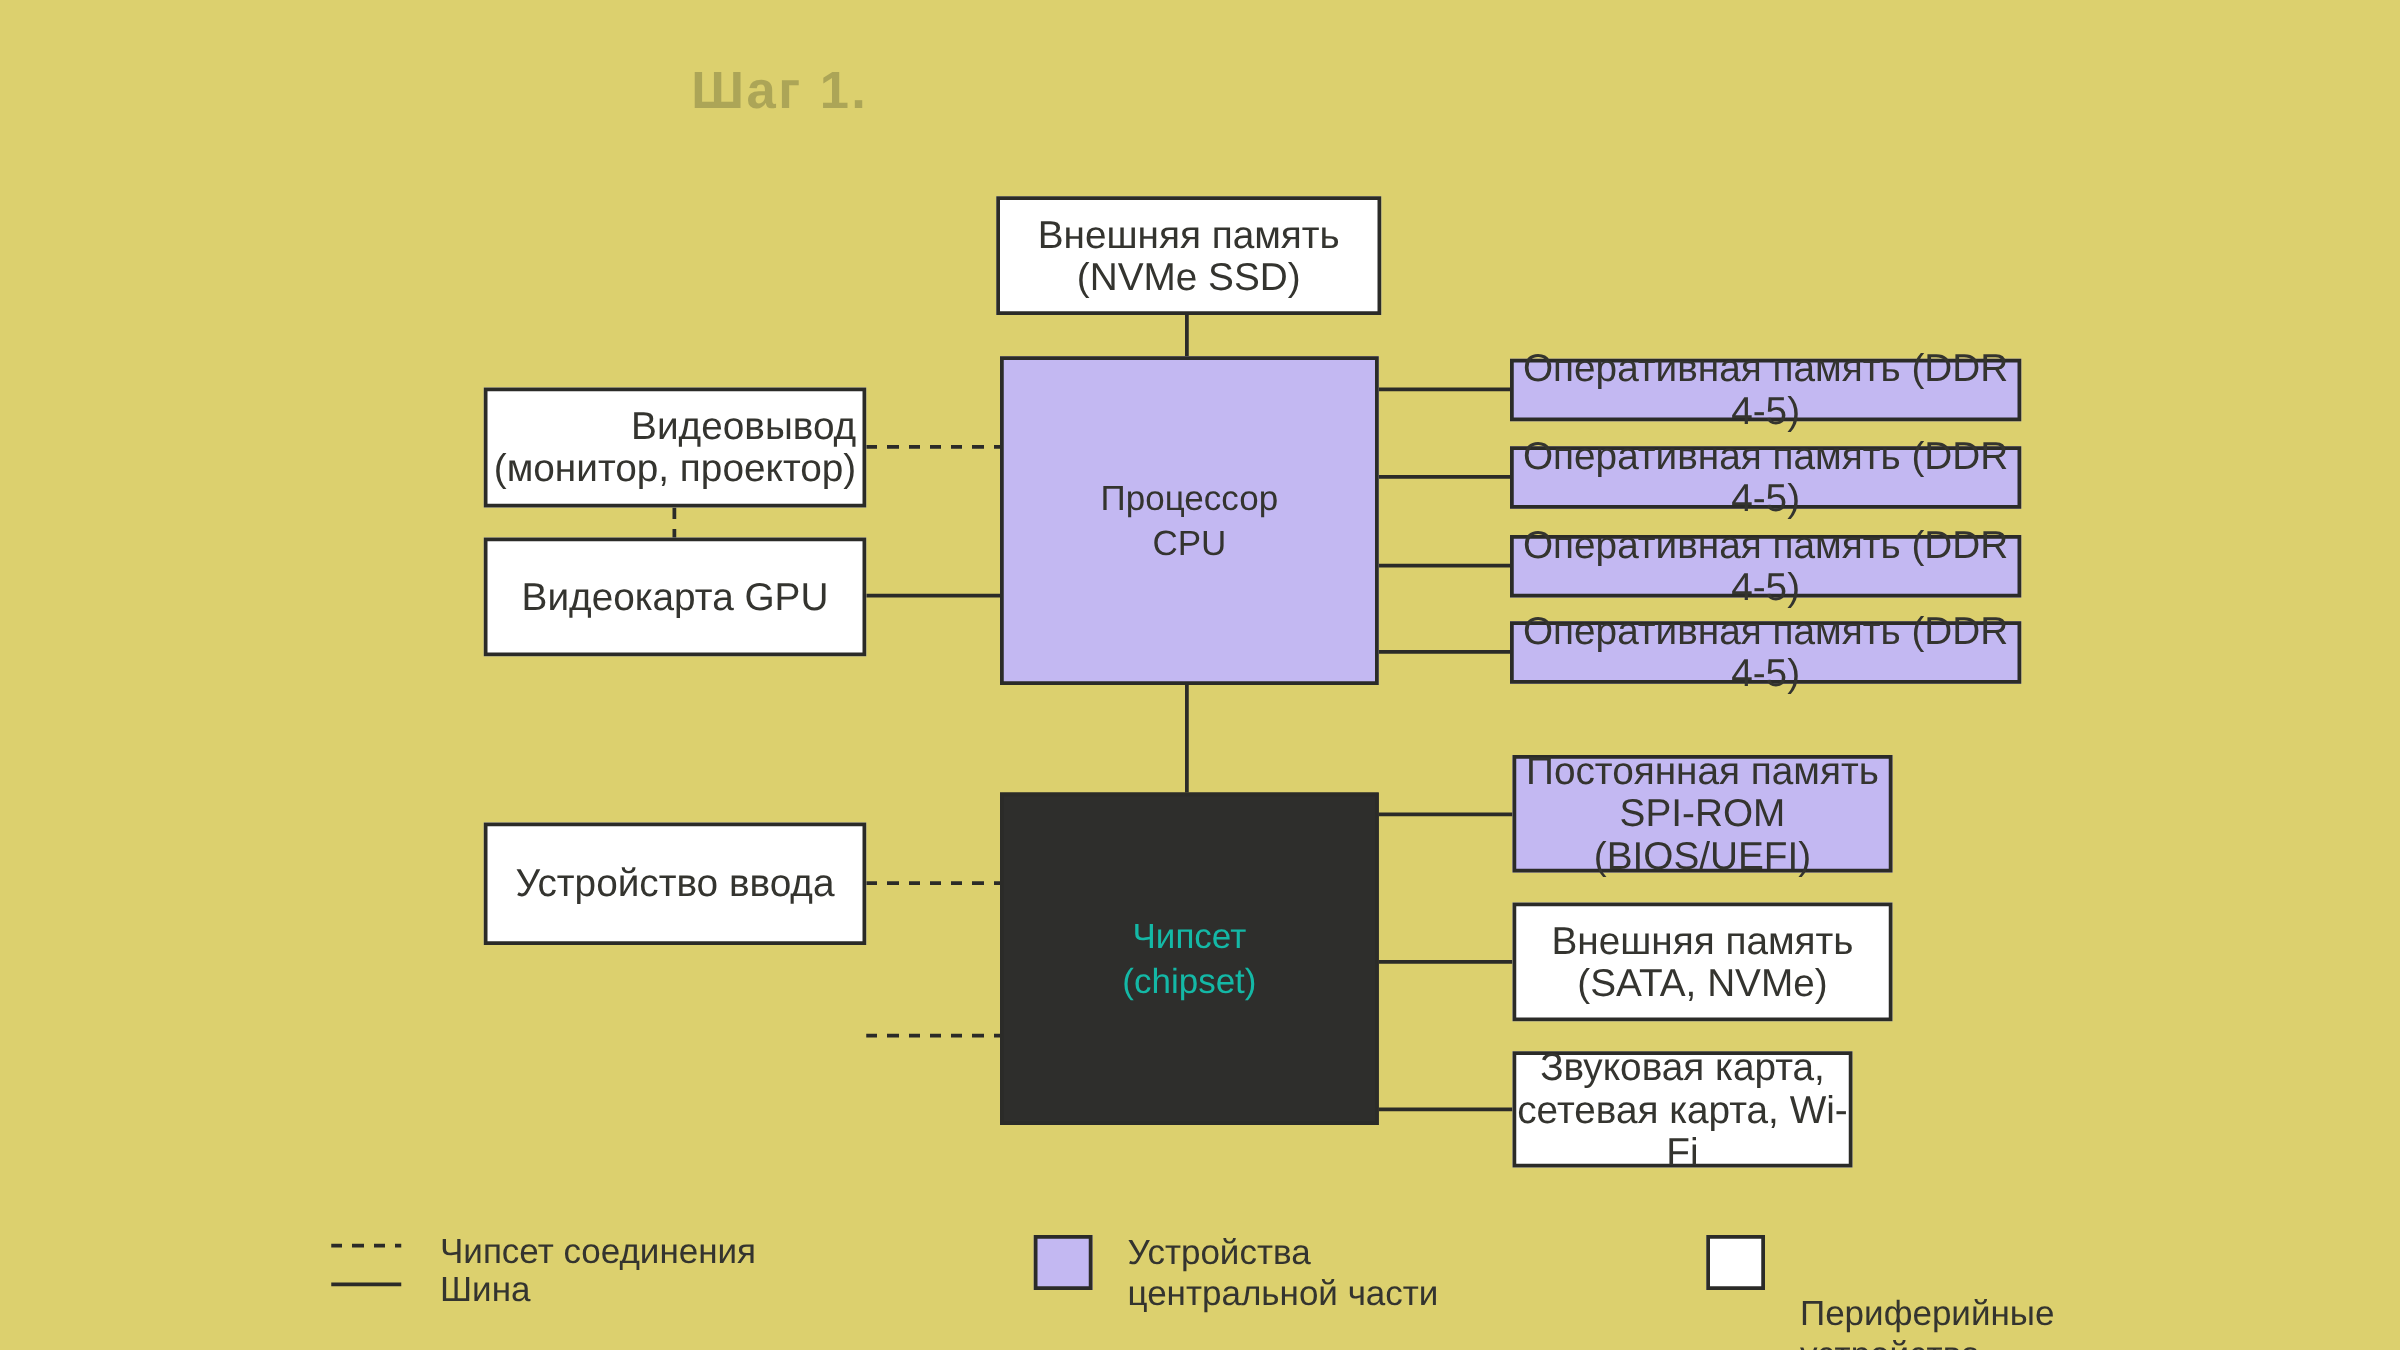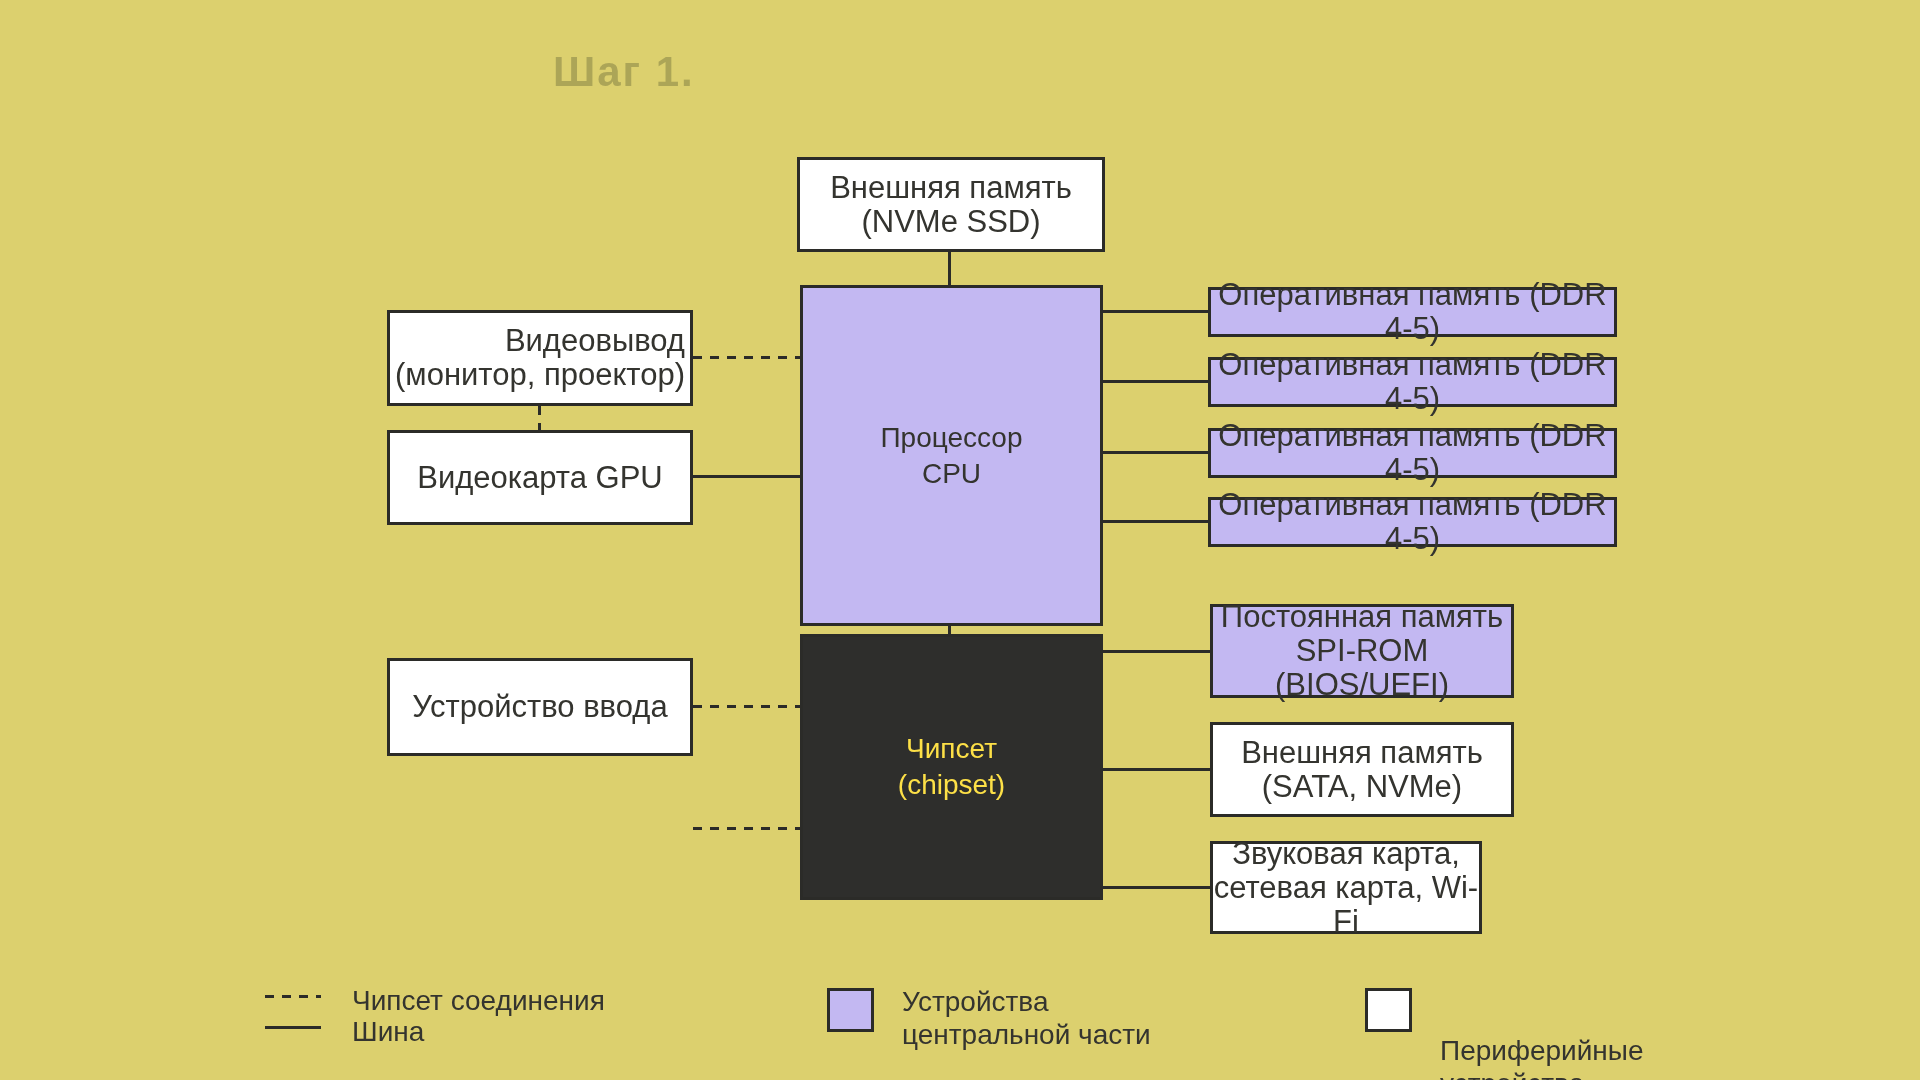--- a/index.html
+++ b/index.html
@@ -29,21 +29,21 @@
   .box{
     position:absolute;
     border:3px solid var(--line);
     display:flex;align-items:center;justify-content:center;
     text-align:center;
     font-size:31px;line-height:34px;
     white-space:pre-line;
   }
   .white{background:var(--peripheral-fill);}
   .purple{background:var(--central-fill);}
-  .dark{background:var(--chipset-fill);color:#fde047;}
+  .dark{background:var(--chipset-fill);color:#14b8a6;}
   .big{font-size:28px;line-height:36px;}
 
   .line-h,.line-v{position:absolute;background:var(--line);}
   .line-h{height:3px;}
   .line-v{width:3px;}
   .dash-h{
     position:absolute;height:3px;
     background:repeating-linear-gradient(90deg,var(--line) 0 9px,transparent 9px 17px);
   }
   .dash-v{
@@ -80,21 +80,21 @@
   <div class="line-h" style="left:1103px;top:886px;width:107px;"></div>
 
   <div class="dash-h" style="left:693px;top:356px;width:107px;"></div>
   <div class="dash-v" style="left:538px;top:406px;height:26px;"></div>
   <div class="dash-h" style="left:693px;top:705px;width:107px;"></div>
   <div class="dash-h" style="left:693px;top:827px;width:107px;"></div>
 
   <div class="box white" style="left:797px;top:157px;width:308px;height:95px;">Внешняя память
 (NVMe SSD)</div>
 
-  <div class="box purple big" style="left:800px;top:285px;width:303px;height:341px;">Процессор
+  <div class="box purple big" style="left:800px;top:285px;width:303px;height:263px;">Процессор
 CPU</div>
 
   <div class="box white" style="left:387px;top:310px;width:306px;height:96px;text-align:right;">Видеовывод
 (монитор, проектор)</div>
 
   <div class="box white" style="left:387px;top:430px;width:306px;height:95px;">Видеокарта GPU</div>
 
   <div class="box purple" style="left:1208px;top:287px;width:409px;height:50px;">Оперативная память (DDR 4-5)</div>
   <div class="box purple" style="left:1208px;top:357px;width:409px;height:50px;">Оперативная память (DDR 4-5)</div>
   <div class="box purple" style="left:1208px;top:428px;width:409px;height:50px;">Оперативная память (DDR 4-5)</div>

